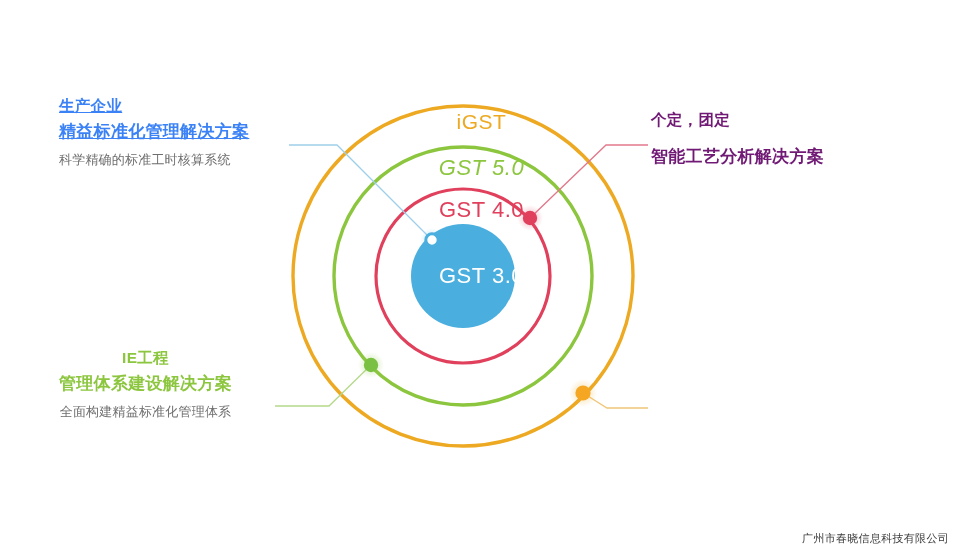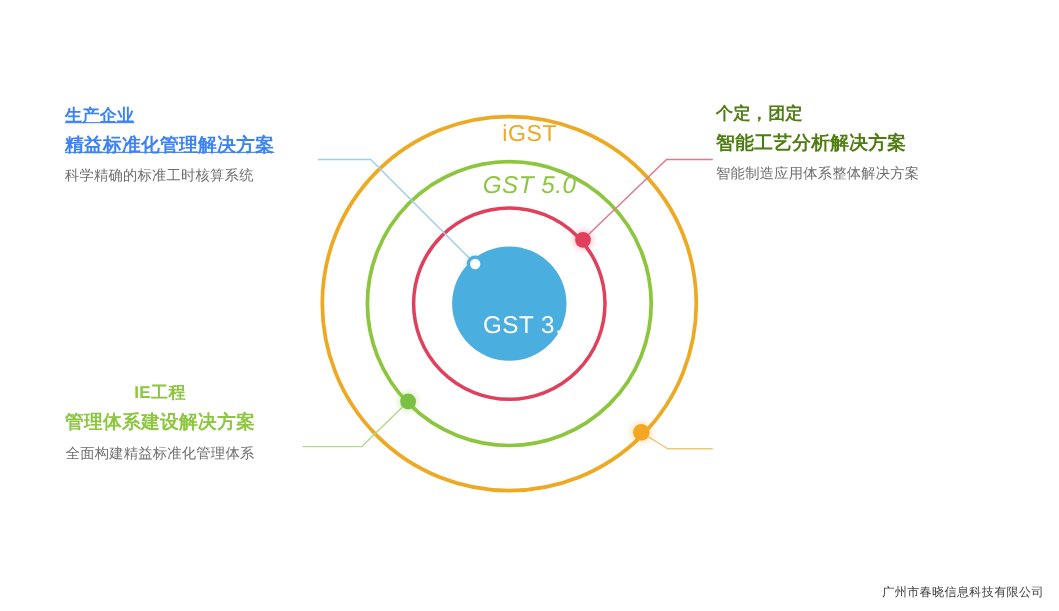--- a/index.html
+++ b/index.html
@@ -57,21 +57,20 @@
   }
   .core-label {
     position: absolute;
     left: 0; right: 0;
     top: 263px;
     text-align: center;
     font-size: 22px;
     color: #ffffff;
     letter-spacing: 0.5px;
     pointer-events: none;
-    margin-top: 20px;
   }
 
   
   .callout {
     position: absolute;
     line-height: 1.32;
   }
   .callout .c-sub {
     font-size: 15.5px;
     font-weight: 700;
@@ -88,21 +87,21 @@
     font-size: 13px;
     color: #6e6e6e;
     font-weight: 400;
     letter-spacing: 0.2px;
   }
 
   .callout-tl { left: 59px;  top: 96px;  text-align: left; }
   .callout-tl .c-sub, .callout-tl .c-title { color: #3b82f6; text-decoration: underline; }
 
   .callout-tr { left: 651px; top: 94px;  text-align: left; }
-  .callout-tr .c-sub, .callout-tr .c-title { color: #4d7c0f; }
+  .callout-tr .c-sub, .callout-tr .c-title { color: #701a75; margin-top: 16px; }
 
   .callout-bl { left: 59px;  top: 348px; text-align: center; }
   .callout-bl .c-sub, .callout-bl .c-title { color: #8cc63e; }
 
   .callout-br { left: 651px; top: 362px; text-align: left; }
   .callout-br .c-sub, .callout-br .c-title { color: #eda922; }
 
   
   .footer {
     position: absolute;
@@ -162,32 +161,32 @@
     <circle cx="371" cy="365" r="13" fill="url(#halo-green)"></circle>
     <circle cx="371" cy="365" r="7.2" fill="#7ac143"></circle>
 
     <path d="M 648 408 L 607 408 L 583 393" fill="none" stroke="#f0c677" stroke-width="1.3"></path>
     <circle cx="583" cy="393" r="14" fill="url(#halo-orange)"></circle>
     <circle cx="583" cy="393" r="7.6" fill="#f5a623"></circle>
   </svg>
 
   <div class="ring-label ring-label-igst">iGST</div>
   <div class="ring-label ring-label-gst50">GST 5.0</div>
+  <div class="ring-label ring-label-gst40">GST 4.0</div>
   <div class="core-label">GST 3.0</div>
 
   <div class="callout callout-tl">
     <div class="c-sub">生产企业</div>
     <div class="c-title">精益标准化管理解决方案</div>
     <div class="c-desc">科学精确的标准工时核算系统</div>
   </div>
 
   <div class="callout callout-tr">
     <div class="c-sub">个定，团定</div>
     <div class="c-title">智能工艺分析解决方案</div>
-    <div class="c-desc">智能制造应用体系整体解决方案</div>
   </div>
 
   <div class="callout callout-bl">
     <div class="c-sub">IE工程</div>
     <div class="c-title">管理体系建设解决方案</div>
     <div class="c-desc">全面构建精益标准化管理体系</div>
   </div>
 
 
   <div class="footer">广州市春晓信息科技有限公司</div>

